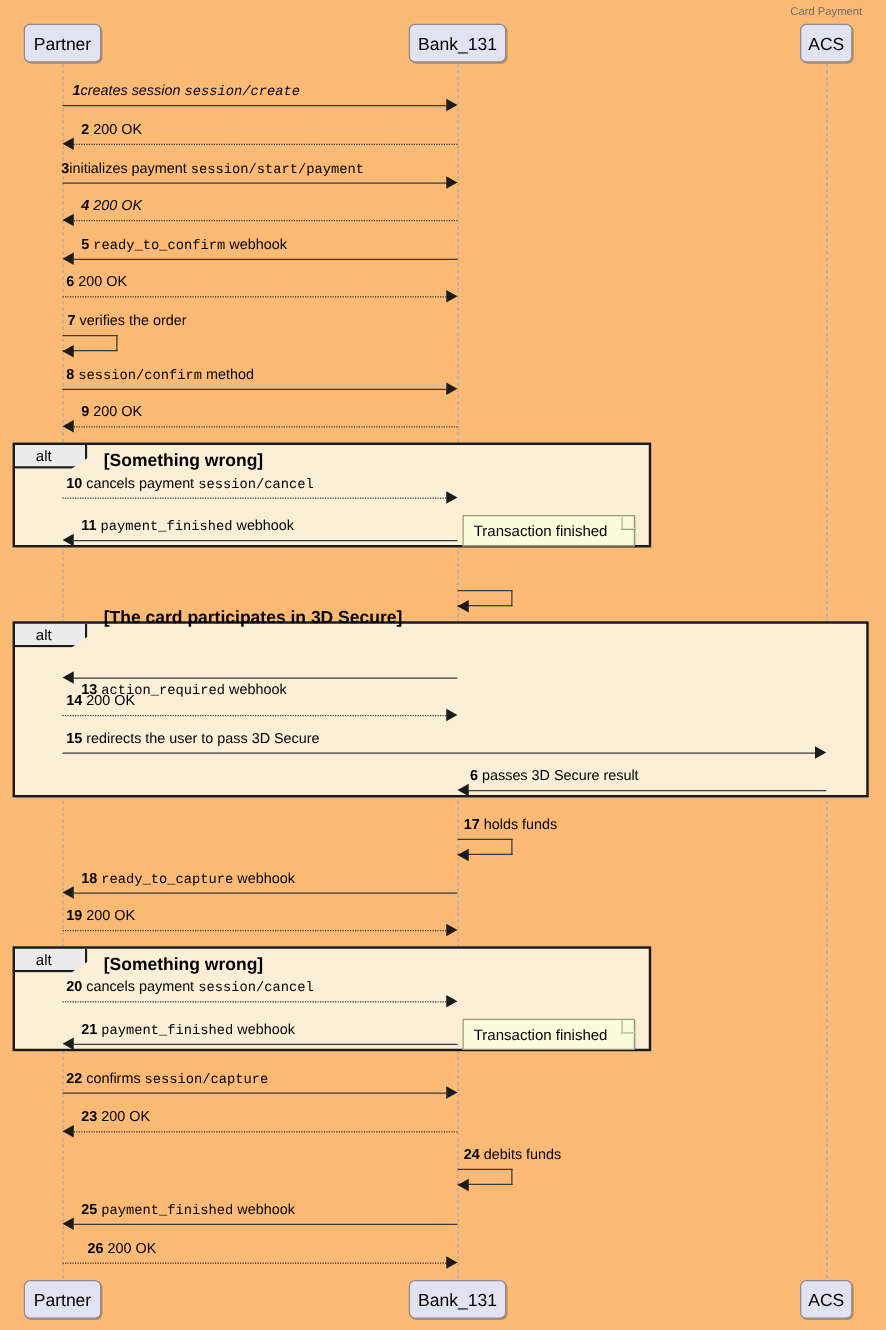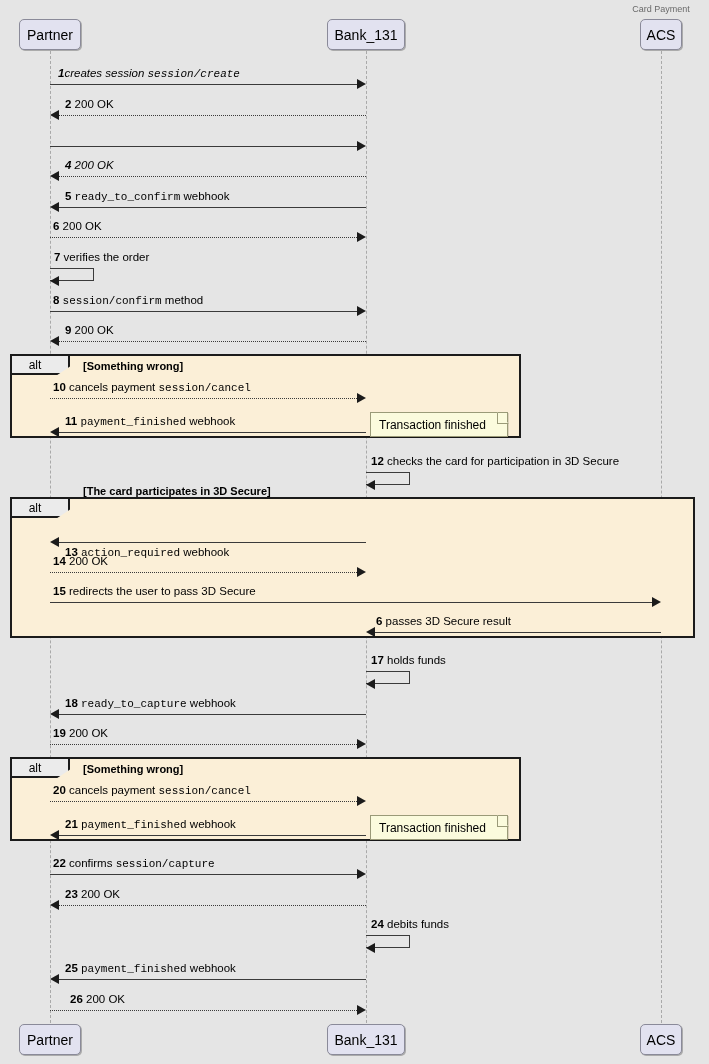--- a/index.html
+++ b/index.html
@@ -5,21 +5,21 @@
   html,body{margin:0;padding:0;background:#ffffff;}
   body{
     font-family:"Liberation Sans", sans-serif;
     -webkit-font-smoothing:antialiased;
   }
   #diagram{
     position:relative;
     width:709px;
     height:1064px;
     overflow:hidden;
-    background:#e5e5e5;
+    background:#fdba74;
   }
   
   .lifeline{
     position:absolute;
     width:0;
     border-left:1px dashed #a9a9a9;
     top:51px;
     bottom:41px;
   }
   
@@ -67,21 +67,21 @@
   .alttab span{
     display:block;
     font-size:12px;
     line-height:19px;
     text-align:center;
     padding-right:10px;
     color:#000;
   }
   .altcond{
     position:absolute;
-    font-size:11px;
+    font-size:14px;
     font-weight:bold;
     color:#000;
     white-space:nowrap;
   }
   
   .msgline{
     position:absolute;
     height:0;
     border-top:1px solid #3a3a3a;
   }
@@ -201,20 +201,23 @@
   </div>
   <div class="msgline" style="left:50px;top:84px;width:307px;"></div>
   <div class="arrowhead right" style="left:357px;top:79px;"></div>
 
   <div class="msglabel" style="left:65px;top:98px;">
     <b>2</b> <span>200 OK</span>
   </div>
   <div class="msgline dotted" style="left:59px;top:115px;width:307px;"></div>
   <div class="arrowhead left" style="left:50px;top:110px;"></div>
 
+  <div class="msglabel" style="left:49px;top:129px;">
+    <b>3</b><span>initializes payment </span><span class="mono">session/start/payment</span>
+  </div>
   <div class="msgline" style="left:50px;top:146px;width:307px;"></div>
   <div class="arrowhead right" style="left:357px;top:141px;"></div>
 
   <div class="msglabel" style="left:65px;top:159px;font-style:italic;">
     <b>4</b> <span>200 OK</span>
   </div>
   <div class="msgline dotted" style="left:59px;top:176px;width:307px;"></div>
   <div class="arrowhead left" style="left:50px;top:171px;"></div>
 
   <div class="msglabel" style="left:65px;top:190px;">
@@ -257,23 +260,20 @@
     <b>11</b> <span class="mono">payment_finished</span><span> webhook</span>
   </div>
   <div class="msgline" style="left:59px;top:432px;width:307px;"></div>
   <div class="arrowhead left" style="left:50px;top:427px;"></div>
 
   <div class="note" style="left:370px;top:412px;width:138px;height:25px;">
     <span>Transaction finished</span>
   </div>
   <div class="notefold" style="left:497px;top:412px;"></div>
 
-  <div class="msglabel" style="left:371px;top:455px;">
-    <b>12</b> <span>checks the card for participation in 3D Secure</span>
-  </div>
   <div class="selfcall" style="left:366px;top:472px;width:44px;height:13px;"></div>
   <div class="arrowhead left" style="left:366px;top:480px;"></div>
 
   <div class="msglabel" style="left:65px;top:525px;margin-top:21px;">
     <b>13</b> <span class="mono">action_required</span><span> webhook</span>
   </div>
   <div class="msgline" style="left:59px;top:542px;width:307px;"></div>
   <div class="arrowhead left" style="left:50px;top:537px;"></div>
 
   <div class="msglabel" style="left:53px;top:555px;">

